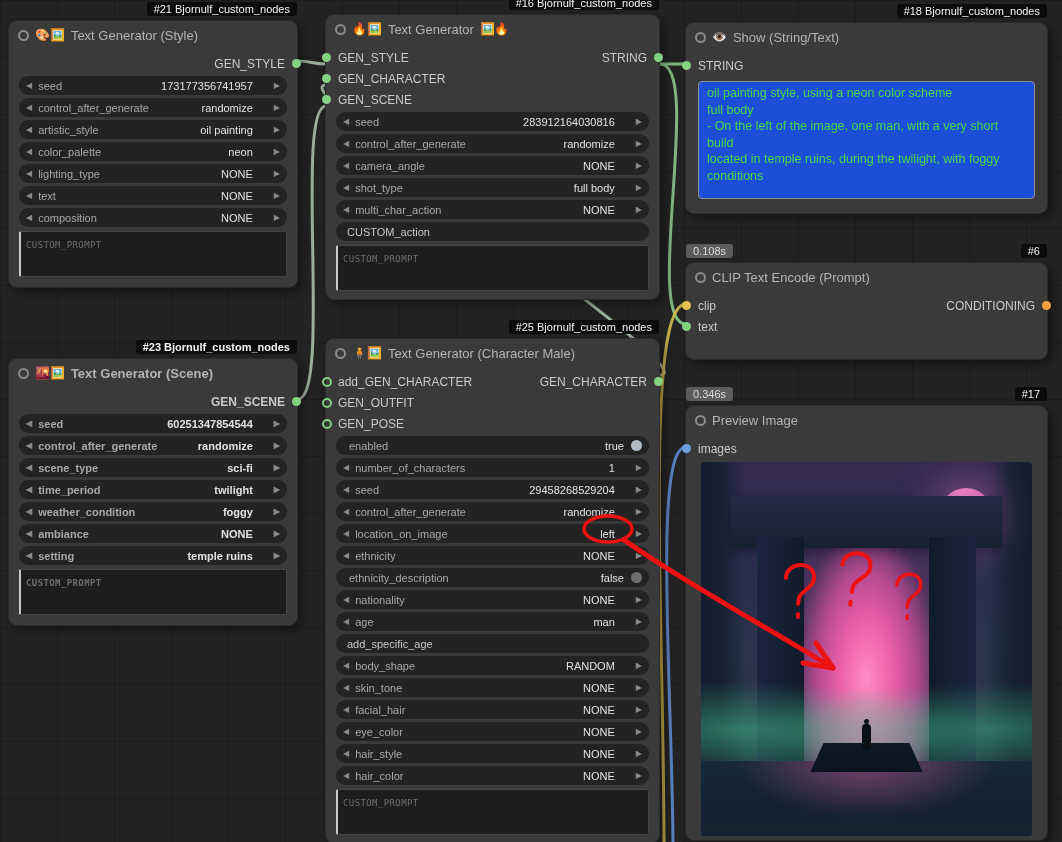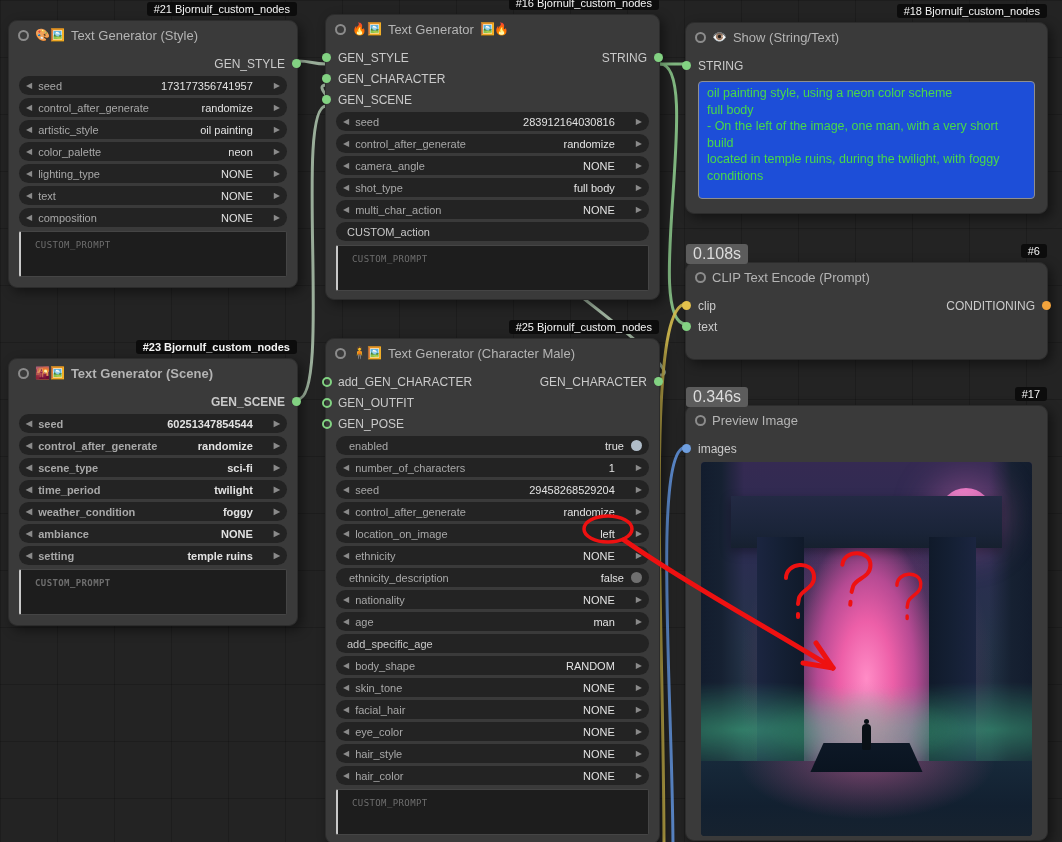--- a/index.html
+++ b/index.html
@@ -10,21 +10,21 @@
       linear-gradient(90deg, rgba(0,0,0,.18) 1px, transparent 1px);
     background-size:57px 57px;
     font-family:"Liberation Sans", sans-serif;}
   svg.wires, svg.overlay{position:absolute;left:0;top:0;pointer-events:none;}
   svg.overlay{z-index:50;}
   .node{position:absolute;background:#3a3a3a;border:1px solid #2c2c2c;border-radius:9px;
     box-shadow:4px 4px 12px rgba(0,0,0,.45);box-sizing:border-box;z-index:5;}
   .badge{position:absolute;top:-19px;right:0;background:#0c0c0c;color:#f4f4f4;
     font-size:11px;padding:1px 7px;border-radius:3px;white-space:nowrap;}
   .timing{position:absolute;top:-19px;left:0;background:#5c5c5c;color:#dcdcdc;
-    font-size:16px;padding:1px 7px;border-radius:3px;white-space:nowrap;}
+    font-size:11px;padding:1px 7px;border-radius:3px;white-space:nowrap;}
   .title{display:flex;align-items:center;gap:6px;height:28px;padding:0 9px;
     color:#b4b4b4;font-size:13px;}
   .cdot{width:11px;height:11px;border-radius:50%;background:#3a3a3a;border:2px solid #8c8c8c;
     box-sizing:border-box;flex:none;}
   .ticon{font-size:12px;line-height:1;}
   .ttext{white-space:nowrap;}
   .rows{padding-top:3px;}
   .row{height:19px;margin:2px 0;position:relative;}
   .ports{display:flex;align-items:center;padding:0 12px;}
   .spacer{flex:1;}
@@ -35,21 +35,21 @@
   .dot.hollow{background:transparent!important;border:2px solid #82d282;box-sizing:border-box;width:10px;height:10px;}
   .row.widget{display:flex;align-items:center;background:#232323;border-radius:10px;
     margin:3px 10px;height:19px;padding:0 7px;font-size:11px;}
   .arr{color:#8a8a8a;font-size:8px;line-height:1;flex:none;}
   .wl{color:#a8a8a8;margin-left:6px;white-space:nowrap;}
   .wv{margin-left:auto;color:#e2e2e2;padding-right:21px;white-space:nowrap;}
   .wbtn .wbl{color:#c8c8c8;margin-left:4px;}
   .toggle .wv{padding-right:2px;}
   .tdot{width:11px;height:11px;border-radius:50%;margin-left:5px;flex:none;}
   .row.prompt{margin:4px 10px;height:46px;background:#1d1d1d;border:1px solid #454545;
-    border-left:2px solid #c9c9c9;border-radius:2px;padding:2px 14px;box-sizing:border-box;}
+    border-left:2px solid #c9c9c9;border-radius:2px;padding:2px 5px;box-sizing:border-box;}
   .ph{font-family:"DejaVu Sans Mono", monospace;font-size:9px;color:#6e6e6e;letter-spacing:.4px;}
   .row.textbox{margin:6px 12px;height:118px;background:#1d4ed8;border:1px solid #8f8f8f;
     border-radius:4px;padding:3px 8px;box-sizing:border-box;}
   .tbt{font-size:12.5px;line-height:1.32;white-space:pre-wrap;}
   
   .n0{left:8px;top:20px;width:290px;height:268px;}
   .n1{left:325px;top:14px;width:335px;height:286px;}
   .n2{left:685px;top:22px;width:363px;height:192px;}
   .n3{left:685px;top:262px;width:363px;height:98px;}
   .n4{left:8px;top:358px;width:290px;height:268px;font-weight:bold;}

